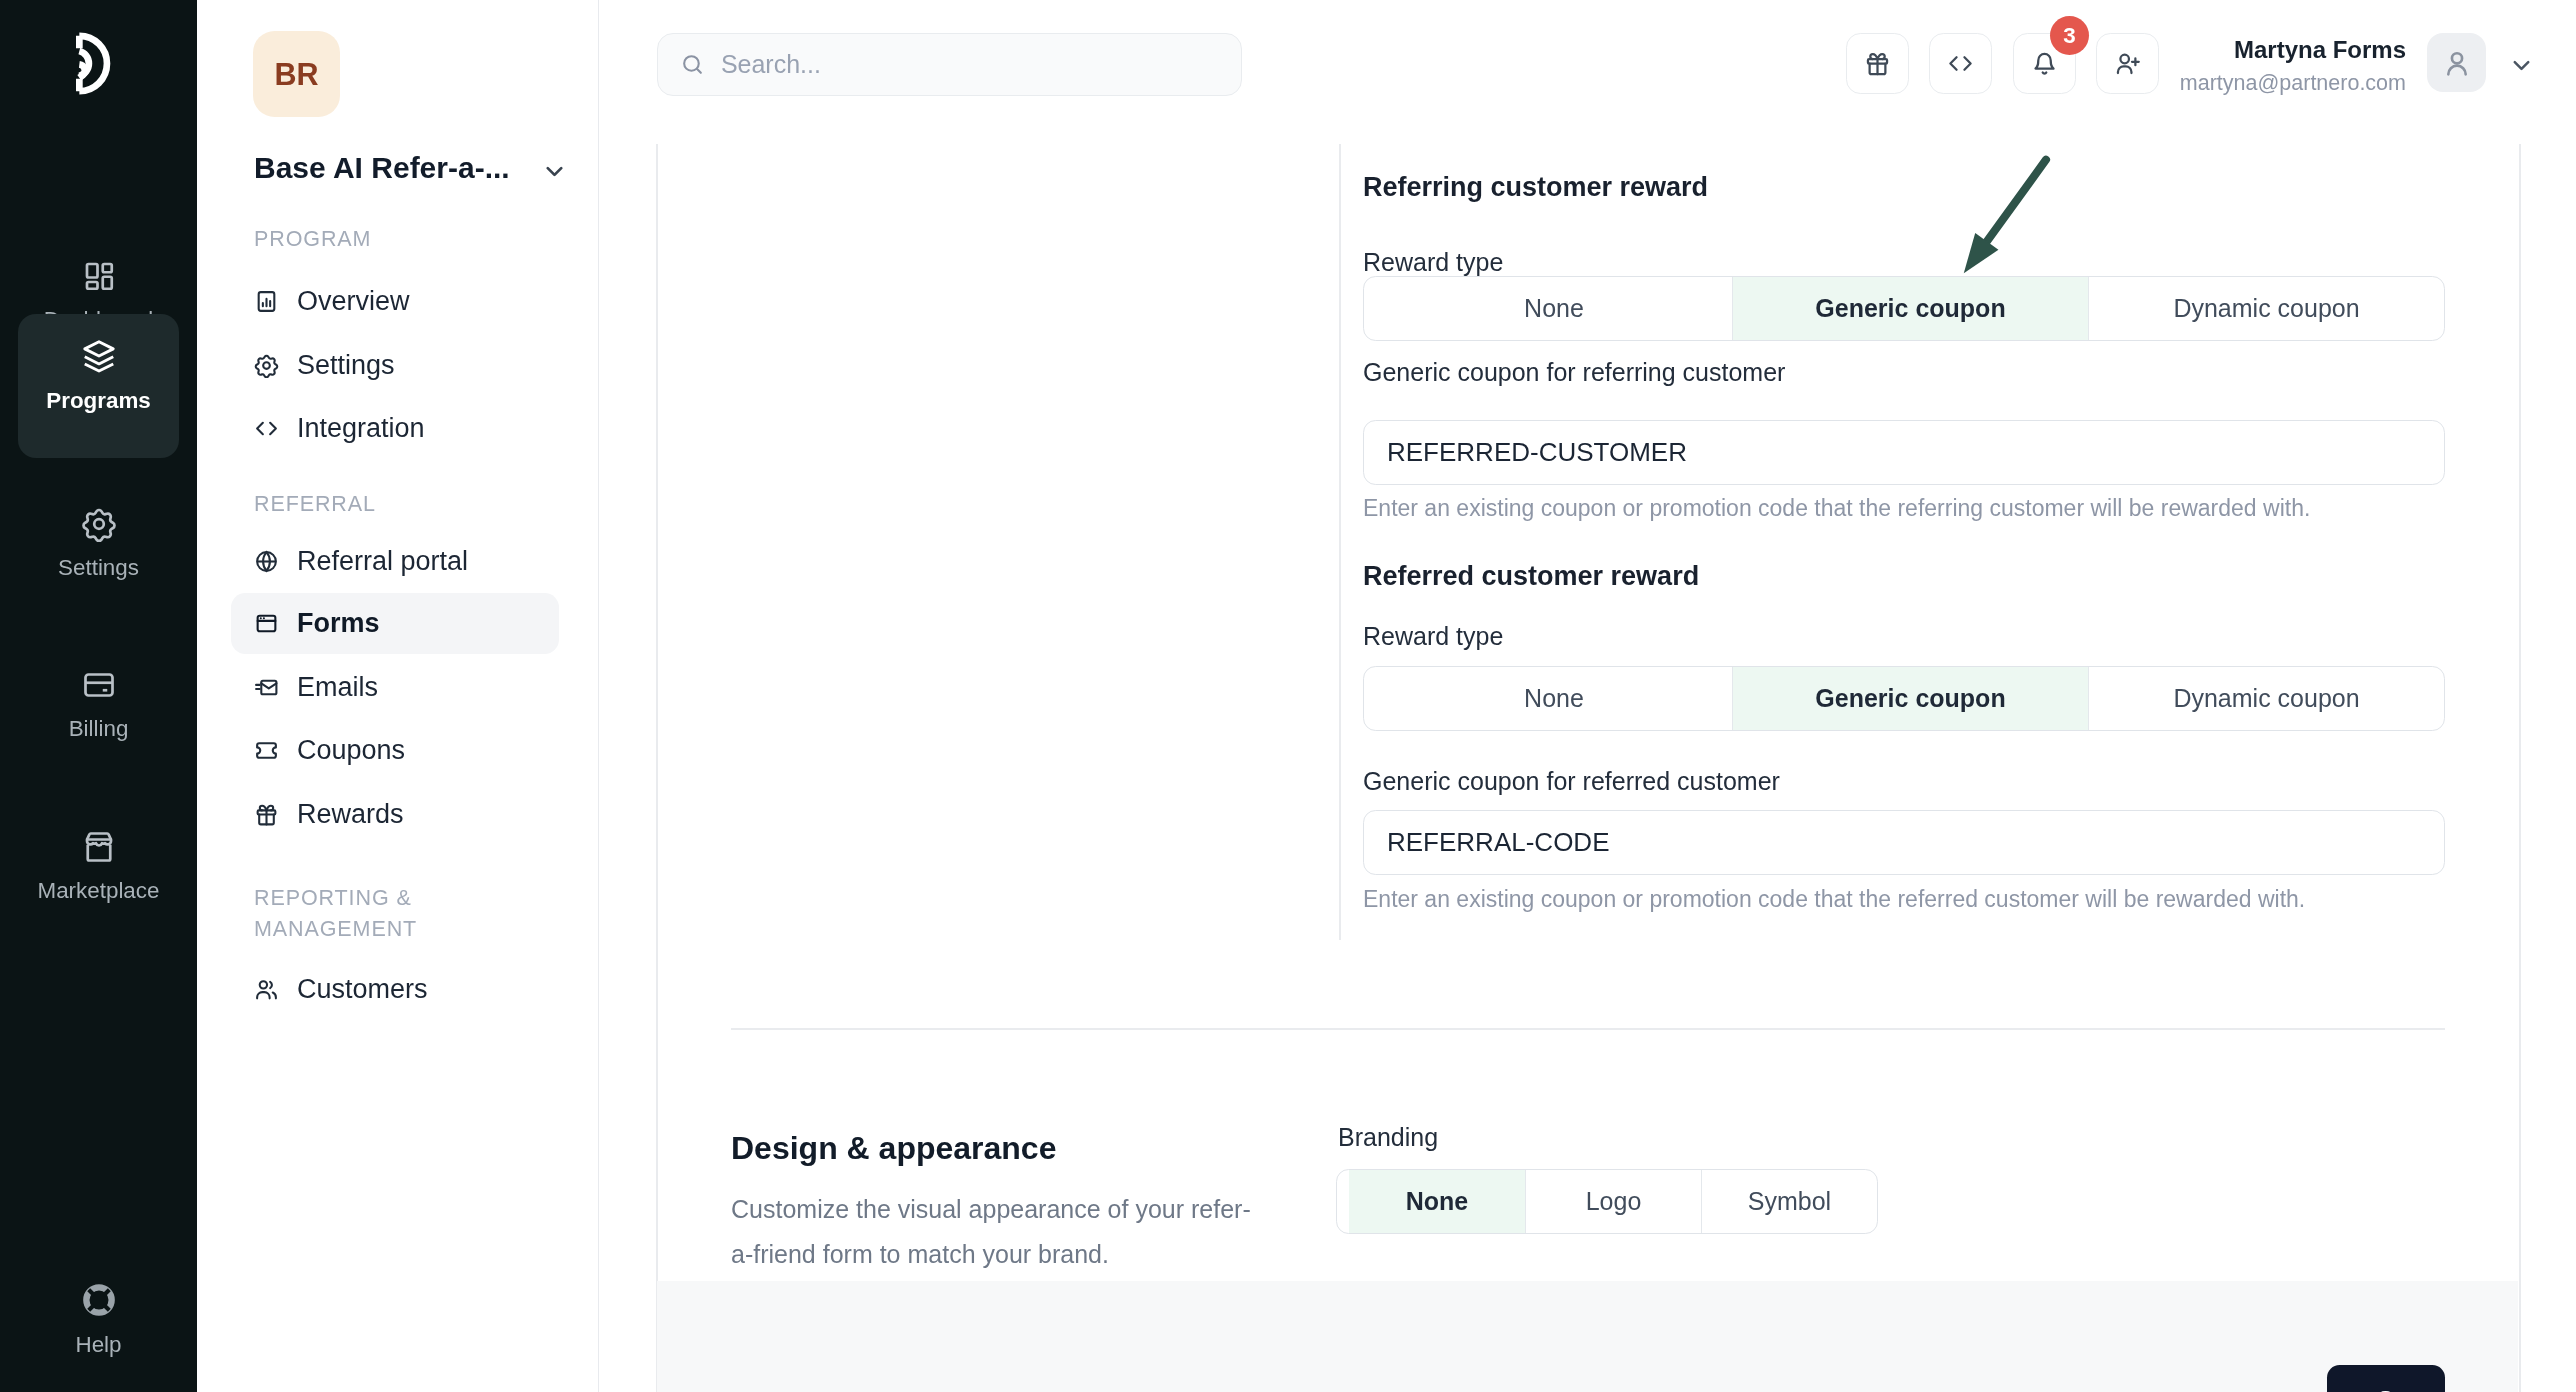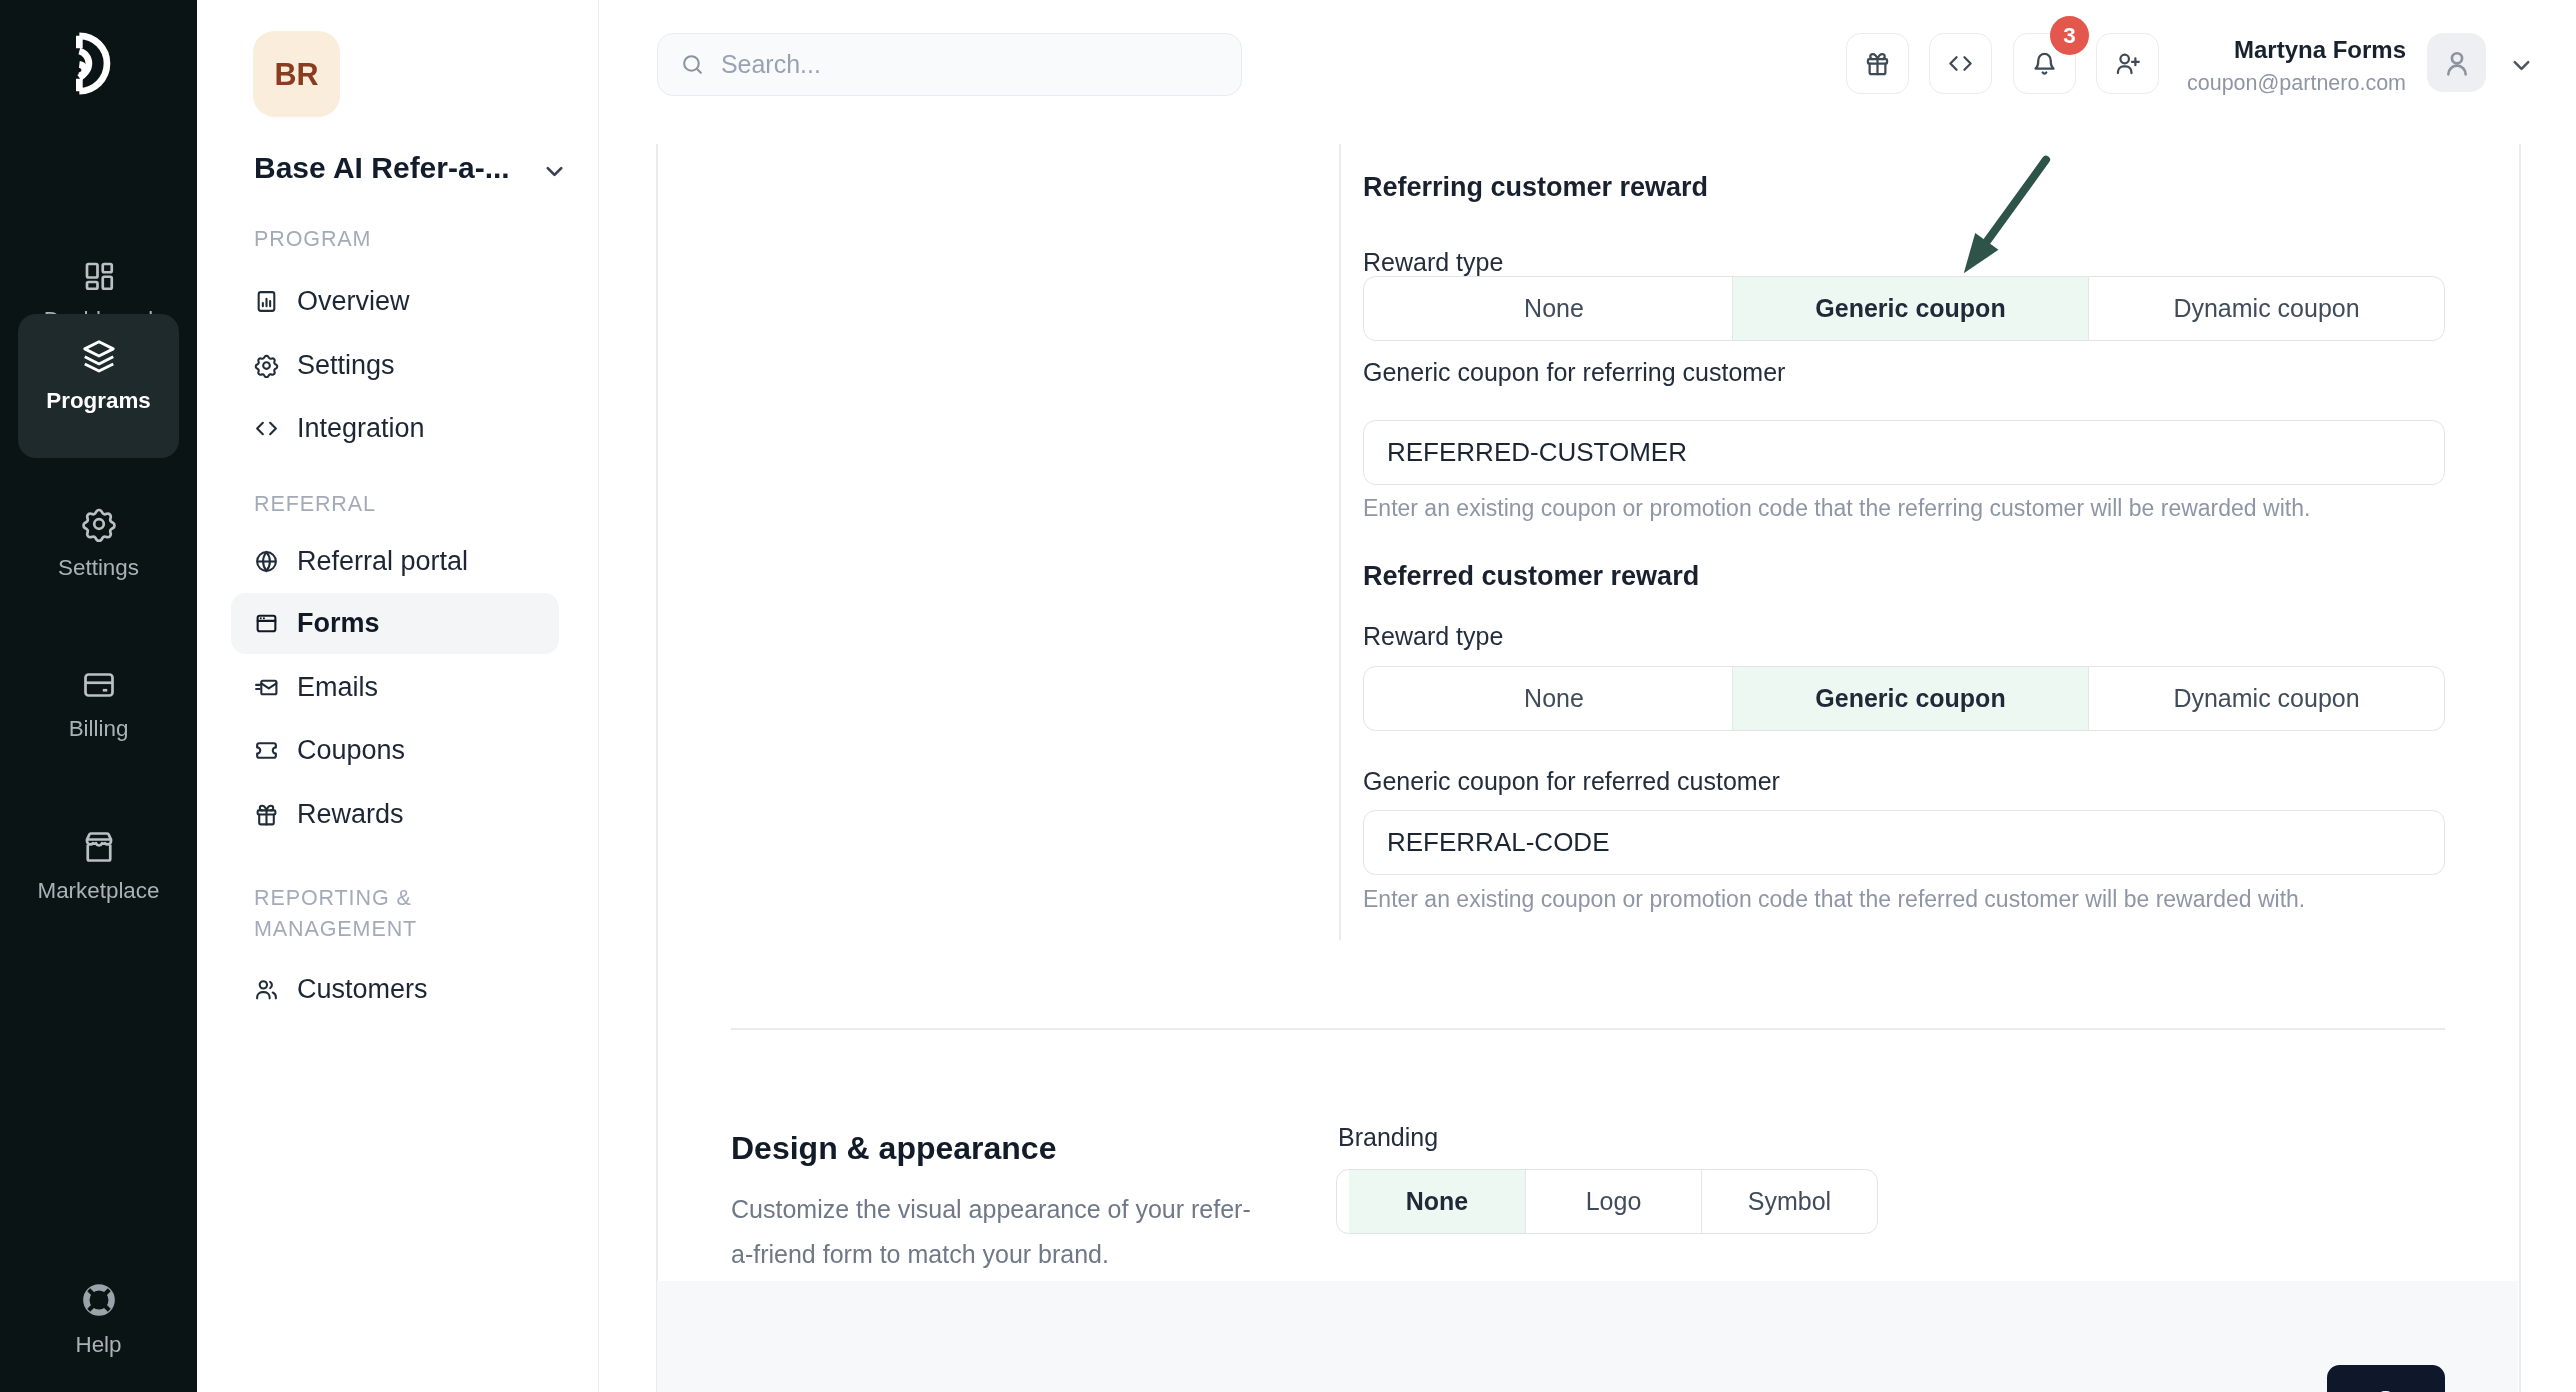--- a/index.html
+++ b/index.html
@@ -292,21 +292,21 @@
       <svg width="27" height="27" viewBox="0 0 24 24" fill="none" stroke="#3f4a57" stroke-width="2" stroke-linecap="round" stroke-linejoin="round">
         <circle cx="9.5" cy="8" r="3.8"></circle>
           <path d="M3.5 20.5v-1a5 5 0 0 1 5-5h2a5 5 0 0 1 5 5v1"></path>
           <path d="M19 7.5v6 M22 10.5h-6"></path>
       </svg>
     </span>
   </div>
 
   <div class="user-text">
     <div class="user-name">Martyna Forms</div>
-    <div class="user-email">coupon@partnero.com</div>
+    <div class="user-email">martyna@partnero.com</div>
   </div>
   <div class="avatar">
     <span>
       <svg width="32" height="32" viewBox="0 0 24 24" fill="none" stroke="#8b93a0" stroke-width="2" stroke-linecap="round">
         <circle cx="12" cy="8.5" r="3.8"></circle>
           <path d="M5.5 20.5a6.5 6.5 0 0 1 13 0"></path>
       </svg>
     </span>
   </div>
   <span class="top-chevron">

